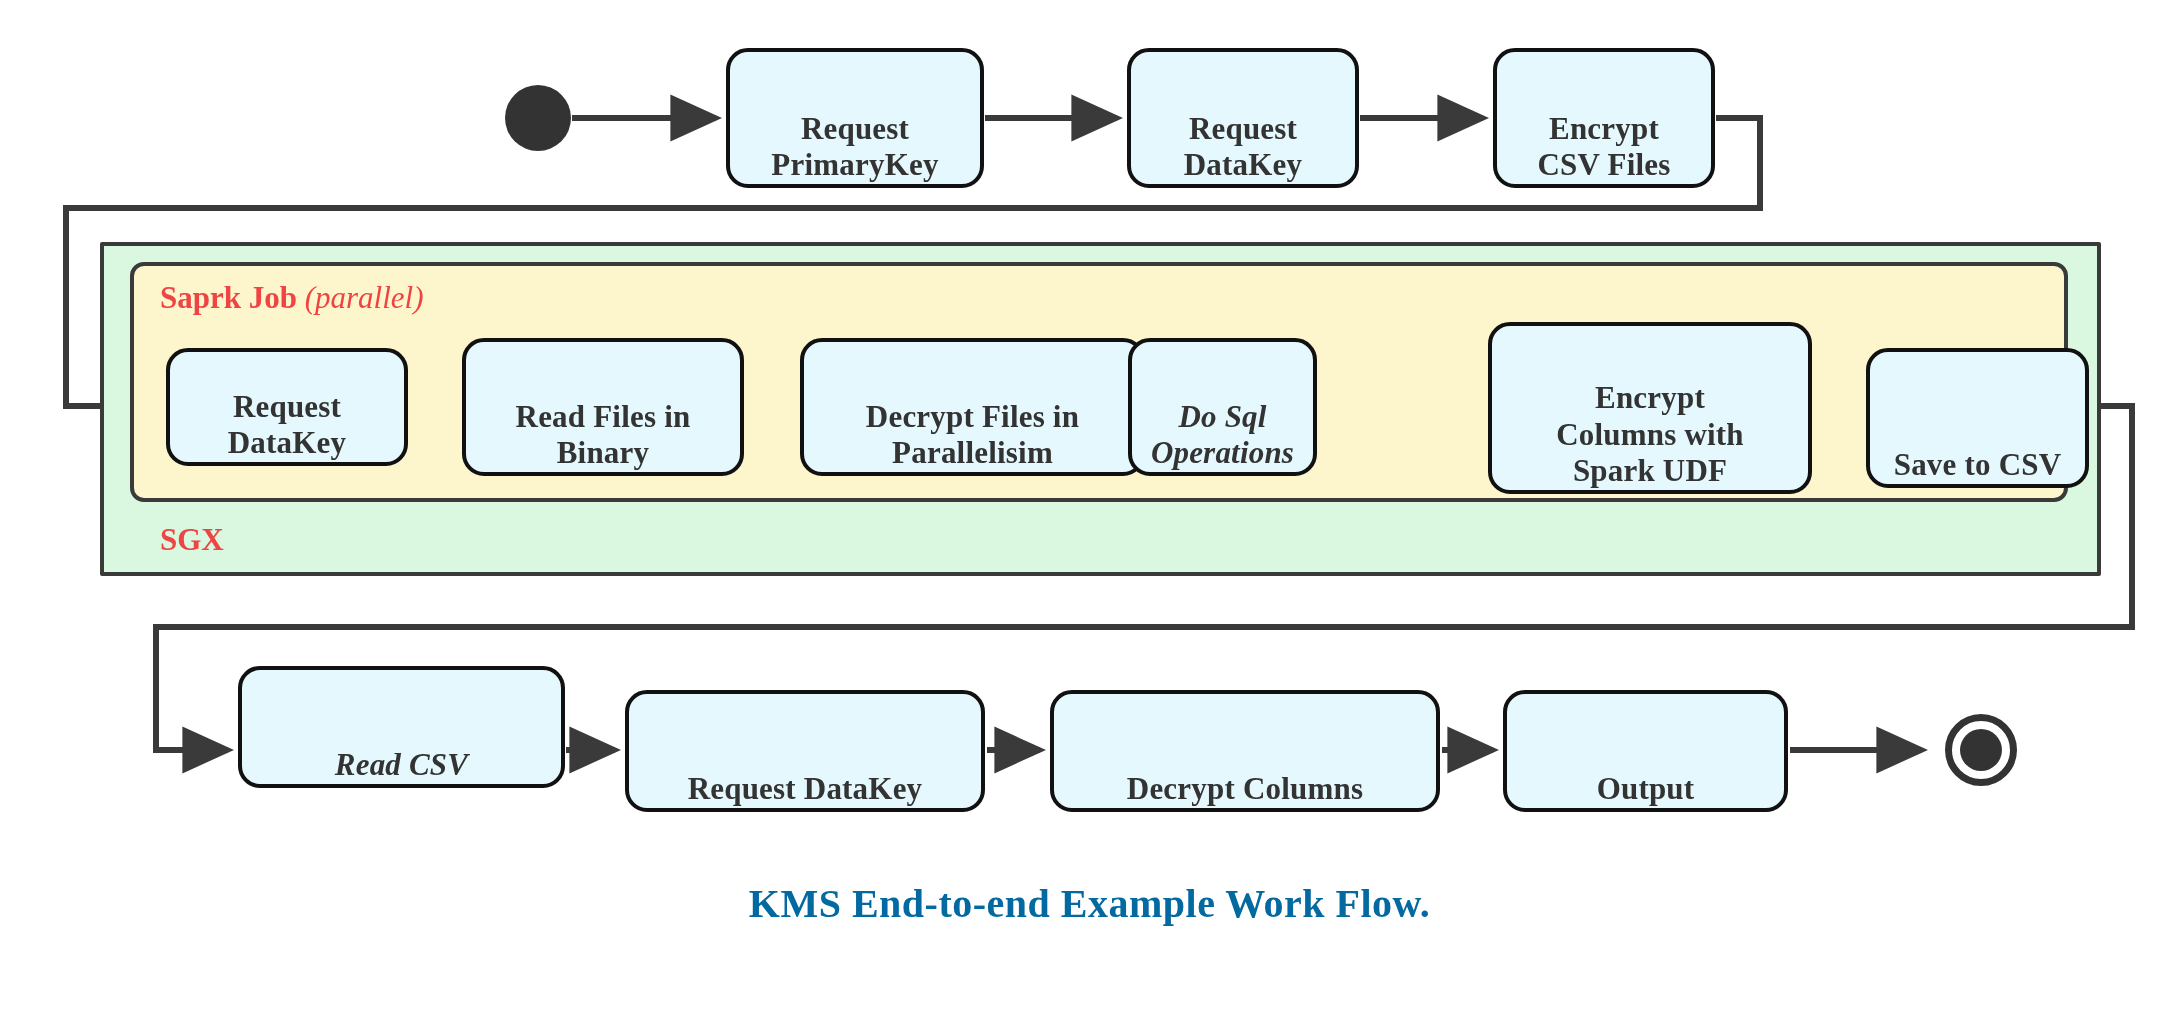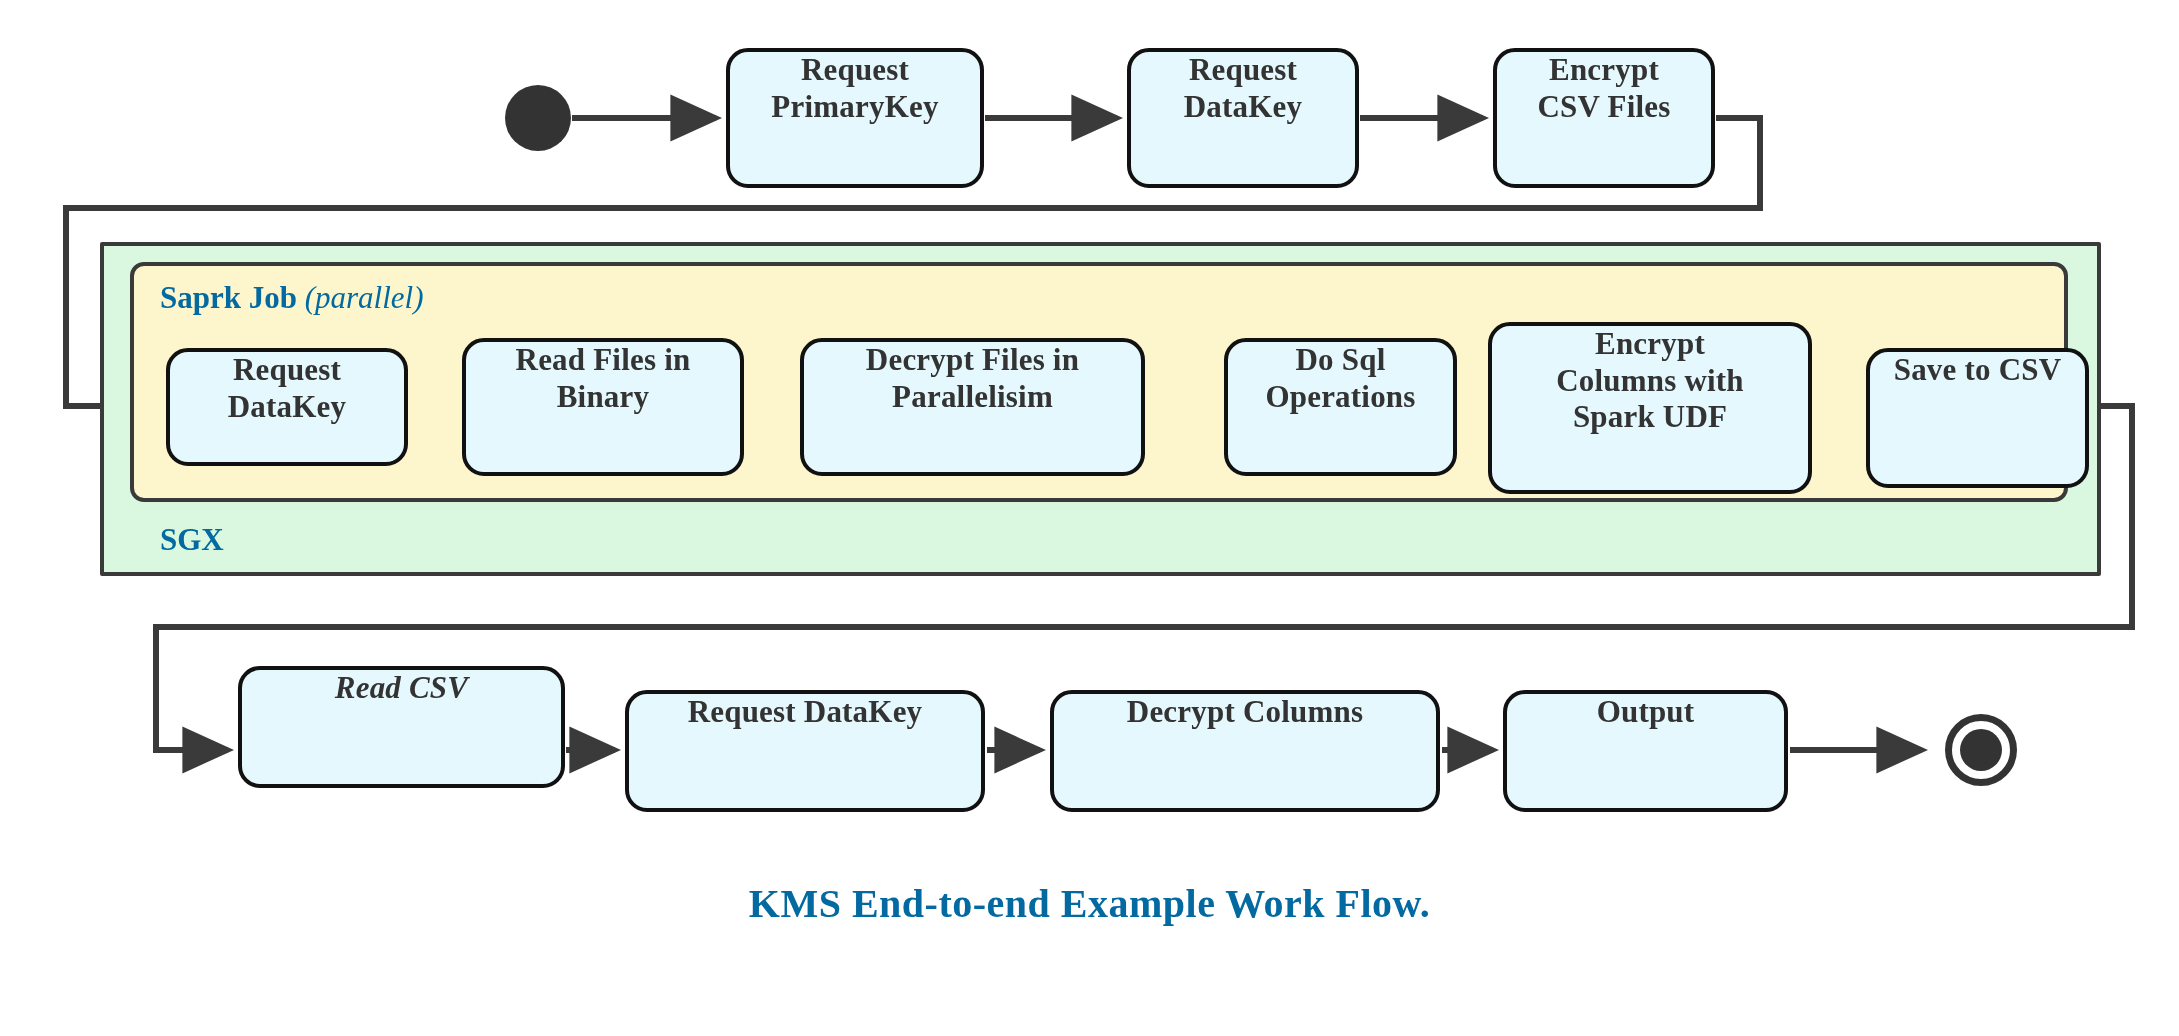--- a/index.html
+++ b/index.html
@@ -25,21 +25,21 @@
     height: 1036px;
     pointer-events: none;
   }
   .node {
     position: absolute;
     box-sizing: border-box;
     background: #e4f8fd;
     border: 4px solid #111111;
     border-radius: 22px;
     display: flex;
-    align-items: flex-start;
+    align-items: flex-end;
     justify-content: center;
     text-align: center;
     color: #333333;
     font-weight: bold;
     font-size: 31px;
     line-height: 1.18;
     letter-spacing: 0.2px;
     z-index: 3;
   }
   .node .lbl { display: block; padding: 0 8px; white-space: pre-line; }
@@ -56,21 +56,21 @@
   }
   .spark-box {
     background: #fdf6cc;
     border: 4px solid #3a3a3a;
     border-radius: 14px;
   }
   .container-label {
     position: absolute;
     font-weight: bold;
     font-size: 31px;
-    color: #0369a1;
+    color: #ef4444;
     z-index: 4;
     white-space: nowrap;
   }
   .container-label .ital {
     font-style: italic;
     font-weight: normal;
   }
   .start-node {
     position: absolute;
     background: #333333;
@@ -179,21 +179,21 @@
   <div class="node" style="left:800px; top:338px; width:345px; height:138px;">
     <span class="lbl">Decrypt Files in
 Parallelisim</span>
   </div>
 
   <div class="node" style="left:462px; top:338px; width:282px; height:138px;">
     <span class="lbl">Read Files in
 Binary</span>
   </div>
 
-  <div class="node" style="left:1224px; top:338px; width:233px; height:138px;">
+  <div class="node" style="left:1128px; top:338px; width:189px; height:138px;font-style:italic;">
     <span class="lbl">Do Sql
 Operations</span>
   </div>
 
   <div class="node" style="left:1488px; top:322px; width:324px; height:172px;">
     <span class="lbl">Encrypt
 Columns with
 Spark UDF</span>
   </div>
 

